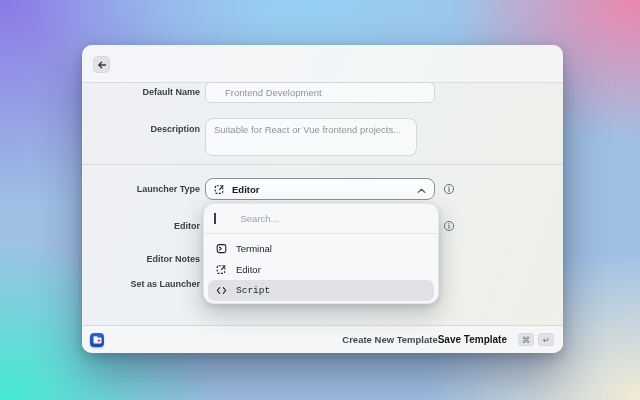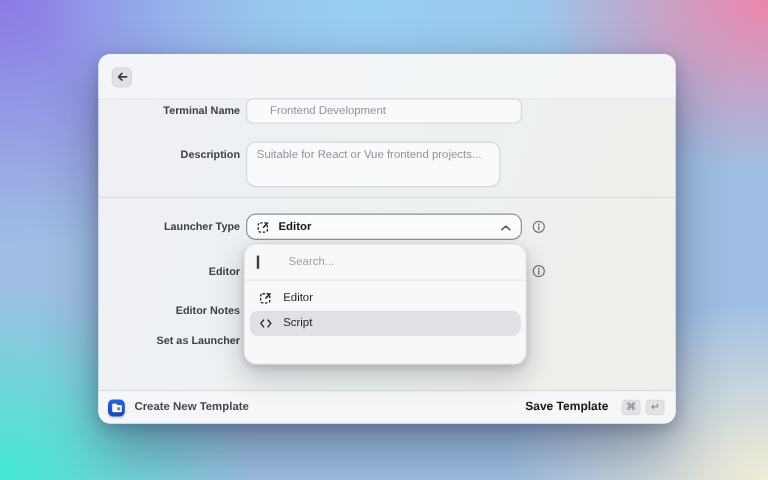--- a/index.html
+++ b/index.html
@@ -75,30 +75,30 @@
   .dd-search input {
     border:none; background:transparent; outline:none; flex:1;
     font-family:inherit; font-size:9.5px; color:#3a3d42;margin-left:24px;
   }
   .dd-search input::placeholder { color:#9aa0a7; }
   .dd-options { padding-top:4px; }
   .dd-row {
     height:21px; margin:0 4px; border-radius:7px; padding-left:8px;
     display:flex; align-items:center; gap:9px; cursor:pointer;
   }
-  .dd-row.hl { background:#dfe1e4; }
+  .dd-row.hl { background:#dfe1e4;font-family:Liberation Mono, monospace; }
   .dd-row .lbl { font-size:9.5px; font-weight:500; color:#1d2024; }
   .mini-icon { width:11px; height:11px; display:flex; align-items:center; justify-content:center; }
 
   
   .win-footer {
     position:absolute; left:0; bottom:0; width:100%; height:28px;
     background:rgba(246,247,249,.8); border-top:1px solid #d9dbde;
     border-radius:0 0 10px 10px;
-    display:flex; align-items:center; padding:0 9px 0 8px;
+    display:flex; align-items:center; padding:0 9px 0 8px;text-align:right;
   }
   .app-icon {
     width:14px; height:14px; border-radius:4px;
     background:linear-gradient(180deg,#2a64d8,#1b47ad);
     display:flex; align-items:center; justify-content:center;
     box-shadow:0 1px 2px rgba(0,0,0,.25);
   }
   .app-title { font-size:9.5px; font-weight:600; color:#44484e; margin-left:8px; flex:1; }
   .save-label { font-size:10px; font-weight:700; color:#16181b; margin-right:7px; }
   .key-badge {
@@ -116,21 +116,21 @@
   <div class="win-header">
     <div class="back-btn">
       <span>
         <svg width="10" height="10" viewBox="0 0 10 10">
             <path d="M8.5 5H2M4.6 2.2L1.8 5l2.8 2.8" fill="none" stroke="#3a3d42" stroke-width="1.4" stroke-linecap="round" stroke-linejoin="round"></path>
           </svg>
       </span>
     </div>
   </div>
 
-  <div class="form-label" style="top:41px">Terminal Name</div>
+  <div class="form-label" style="top:41px">Default Name</div>
   <input class="text-input" style="top: 37px; height: 21px;" value="Frontend Development">
 
   <div class="form-label" style="top:78px">Description</div>
   <textarea class="text-area" style="top: 73px; height: 38px;">Suitable for React or Vue frontend projects...</textarea>
 
   <div class="divider" style="top:119px"></div>
 
   <div class="form-label" style="top:138px">Launcher Type</div>
   <div class="select-box">
     <span class="mini-icon">
@@ -164,20 +164,29 @@
   </div>
   <div class="form-label" style="top:208px">Editor Notes</div>
   <div class="form-label" style="top:233px">Set as Launcher</div>
 
   <div class="dropdown">
     <div class="dd-search">
       <span class="caret"></span>
       <input type="text" placeholder="Search..." style="">
     </div>
     <div class="dd-options">
+      <div class="dd-row">
+        <span class="mini-icon">
+          <svg width="11" height="11" viewBox="0 0 11 11">
+              <rect x="1.2" y="1.6" width="8.6" height="8" rx="1.8" fill="none" stroke="#1d2024" stroke-width="1.1"></rect>
+              <path d="M3.4 4l1.9 1.6-1.9 1.6" fill="none" stroke="#1d2024" stroke-width="1.1" stroke-linecap="round" stroke-linejoin="round"></path>
+            </svg>
+        </span>
+        <span class="lbl">Terminal</span>
+      </div>
       <div class="dd-row">
         <span class="mini-icon">
           <svg width="11" height="11" viewBox="0 0 11 11">
               <rect x="1.2" y="1.8" width="7.6" height="7.6" rx="1.6" fill="none" stroke="#1d2024" stroke-width="1.1" stroke-dasharray="2 1.4"></rect>
               <path d="M5.6 5.4L9 1.9" stroke="#1d2024" stroke-width="1.3" stroke-linecap="round"></path>
             </svg>
         </span>
         <span class="lbl">Editor</span>
       </div>
       <div class="dd-row hl">

